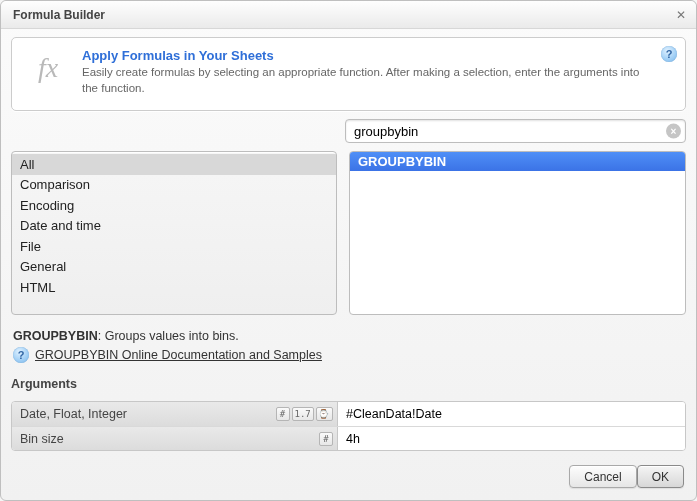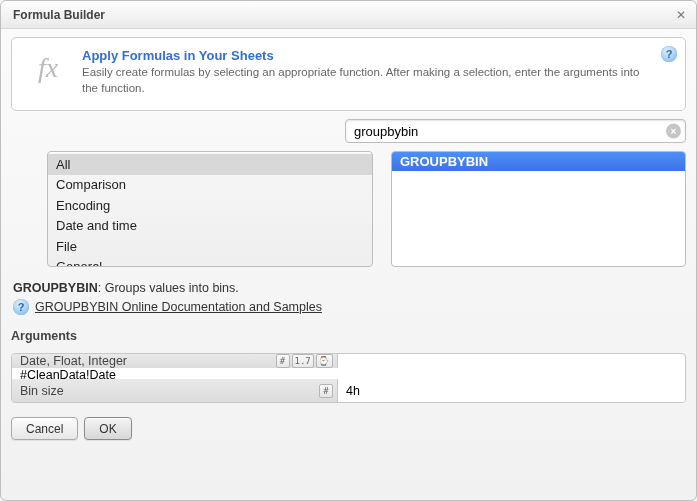--- a/index.html
+++ b/index.html
@@ -95,21 +95,21 @@
     background:#fff;
     box-shadow: inset 0 1px 2px rgba(0,0,0,0.12);
     outline:none;
   }
   .clear-btn {
     position:absolute; right:5px; top:50%; transform:translateY(-50%);
     width:15px;height:15px;border-radius:50%;
     background:#c5c5c5;color:#fff;font-size:10px;line-height:15px;text-align:center;
     font-weight:bold;
   }
-  .lists-row { display:flex; gap:18px; height:116px;margin-left:36px; }
+  .lists-row { display:flex; gap:12px; height:164px; }
   .listbox {
     border:1px solid #bdbdbd;
     border-radius:4px;
     background:linear-gradient(#f6f6f6,#efefef);
     overflow:hidden;
     box-shadow: inset 0 1px 0 #fff;
     position:relative;
   }
   .listbox.left { width: 326px; display:flex;}
   .listbox.right { flex:1; background:#fff;}
@@ -141,21 +141,21 @@
   .doc-link-row { display:flex;align-items:center;gap:6px;margin-top:4px;}
   .doc-link { color:#333; text-decoration:underline;}
   .section-label { font-weight:bold; font-size:12.5px; color:#444; padding:2px 0 2px 0;}
   .args-table {
     border:1px solid #c7c7c7;
     border-radius:4px;
     overflow:hidden;
     background:#fff;
   }
   .arg-row { display:flex; height:24px; border-top:1px solid #d9d9d9;}
-  .arg-row:first-child{border-top:none;flex-direction:column;}
+  .arg-row:first-child{border-top:none;}
   .arg-label {
     width: 326px;
     background: linear-gradient(#e9e9e9,#dcdcdc);
     border-right:1px solid #c7c7c7;
     display:flex; align-items:center; justify-content:space-between;
     padding:0 4px 0 8px;
     font-size:12.5px; color:#444;
   }
   .type-chips { display:flex; gap:2px; align-items:center;}
   .chip {
@@ -164,21 +164,21 @@
     display:flex;align-items:center;justify-content:center;
     background:linear-gradient(#fafafa,#e7e7e7);
     border:1px solid #b5b5b5;border-radius:2px;color:#666;padding:0 2px;
     font-family: monospace;
   }
   .arg-input {
     flex:1; border:none; padding:0 8px; font-size:12.5px; outline:none;
     background:#fff;
   }
   .button-row {
-    display:flex; justify-content:flex-start; gap:6px; padding:6px 2px 0 0;
+    display:flex; justify-content:flex-end; padding:6px 2px 0 0;
   }
   .btn {
     height:23px;
     padding:0 14px;
     font-size:12px;
     border:1px solid #a9a9a9;
     border-radius:4px;
     background:linear-gradient(#fdfdfd,#e6e6e6);
     box-shadow: inset 0 1px 0 #fff, 0 1px 1px rgba(0,0,0,0.08);
     color:#333;

